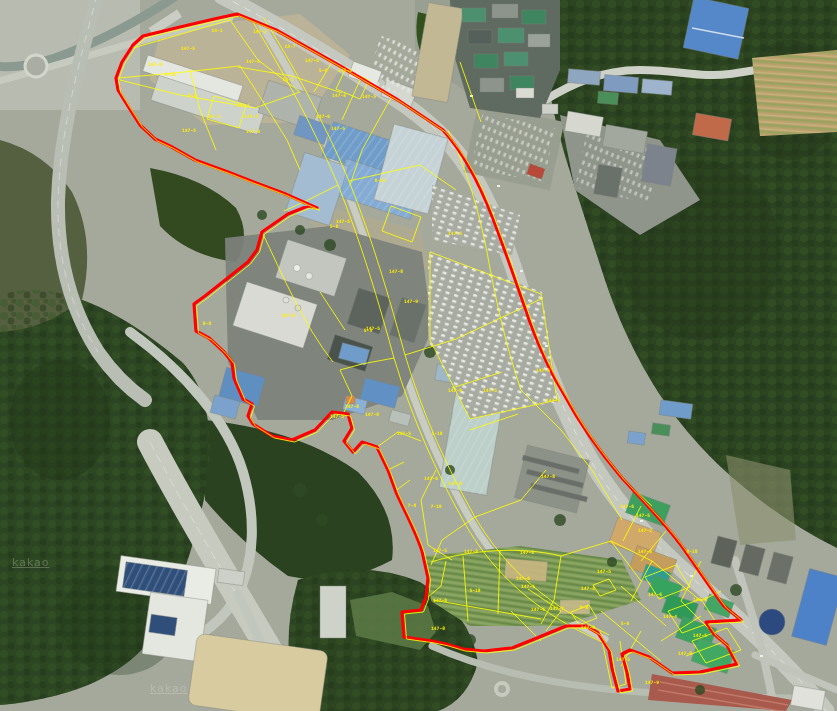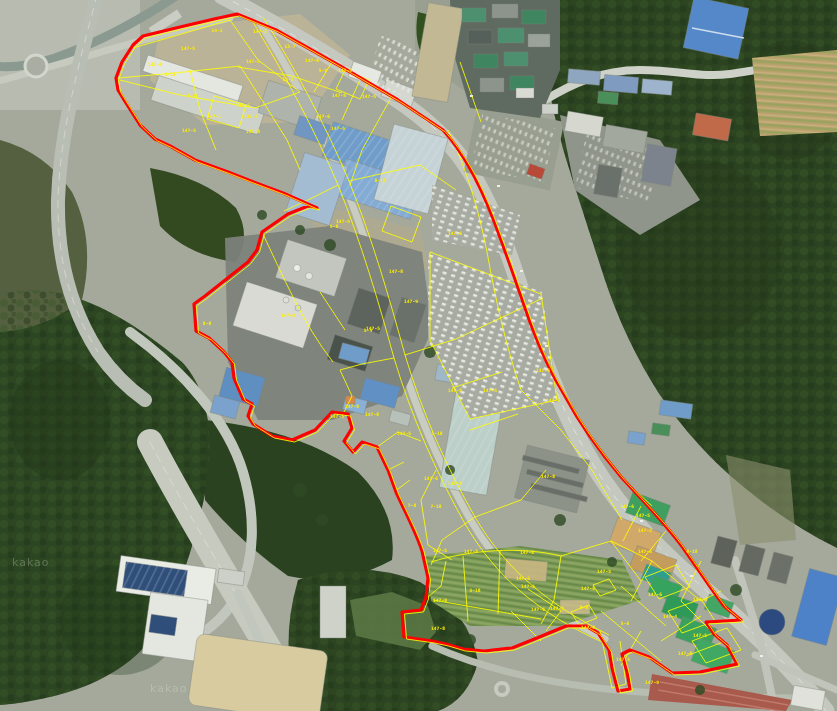--- a/index.html
+++ b/index.html
@@ -1,20 +1,20 @@
 <!DOCTYPE html>
 <html style="--c-boundary: #ff0000; --c-parcel: #ffff00; --c-label: #ffef00;"><head>
 <meta charset="utf-8">
 <style>
   html,body{margin:0;padding:0;background:#222;}
   .stage{position:relative;width:837px;height:711px;overflow:hidden;
          font-family:"Liberation Sans", sans-serif;}
   .stage svg{display:block}
   .watermark{position:absolute;color:rgba(235,240,230,.26);font-size:11px;
-             letter-spacing:1px;pointer-events:none;font-family:"DejaVu Sans",sans-serif;}
+             letter-spacing:1px;pointer-events:none;font-family:"DejaVu Sans",sans-serif;text-decoration:underline;}
   .wm1{left:12px;top:556px;}
   .wm2{left:150px;top:682px;}
   text.plabel{fill:var(--c-label,#ffef00);font-size:4.6px;font-weight:700;
               text-anchor:middle;font-family:"DejaVu Sans Mono",monospace;}
   .parcel-mesh path{stroke:var(--c-parcel,#ffff00);stroke-width:.9;fill:none;opacity:.95;}
   .bnd-red{stroke:var(--c-boundary,#ff0000);stroke-width:3.2;fill:none;
            stroke-linejoin:round;stroke-linecap:round;}
   .bnd-yel{stroke:var(--c-parcel,#ffff00);stroke-width:.9;fill:none;
            stroke-linejoin:round;opacity:.95;}
 </style>

